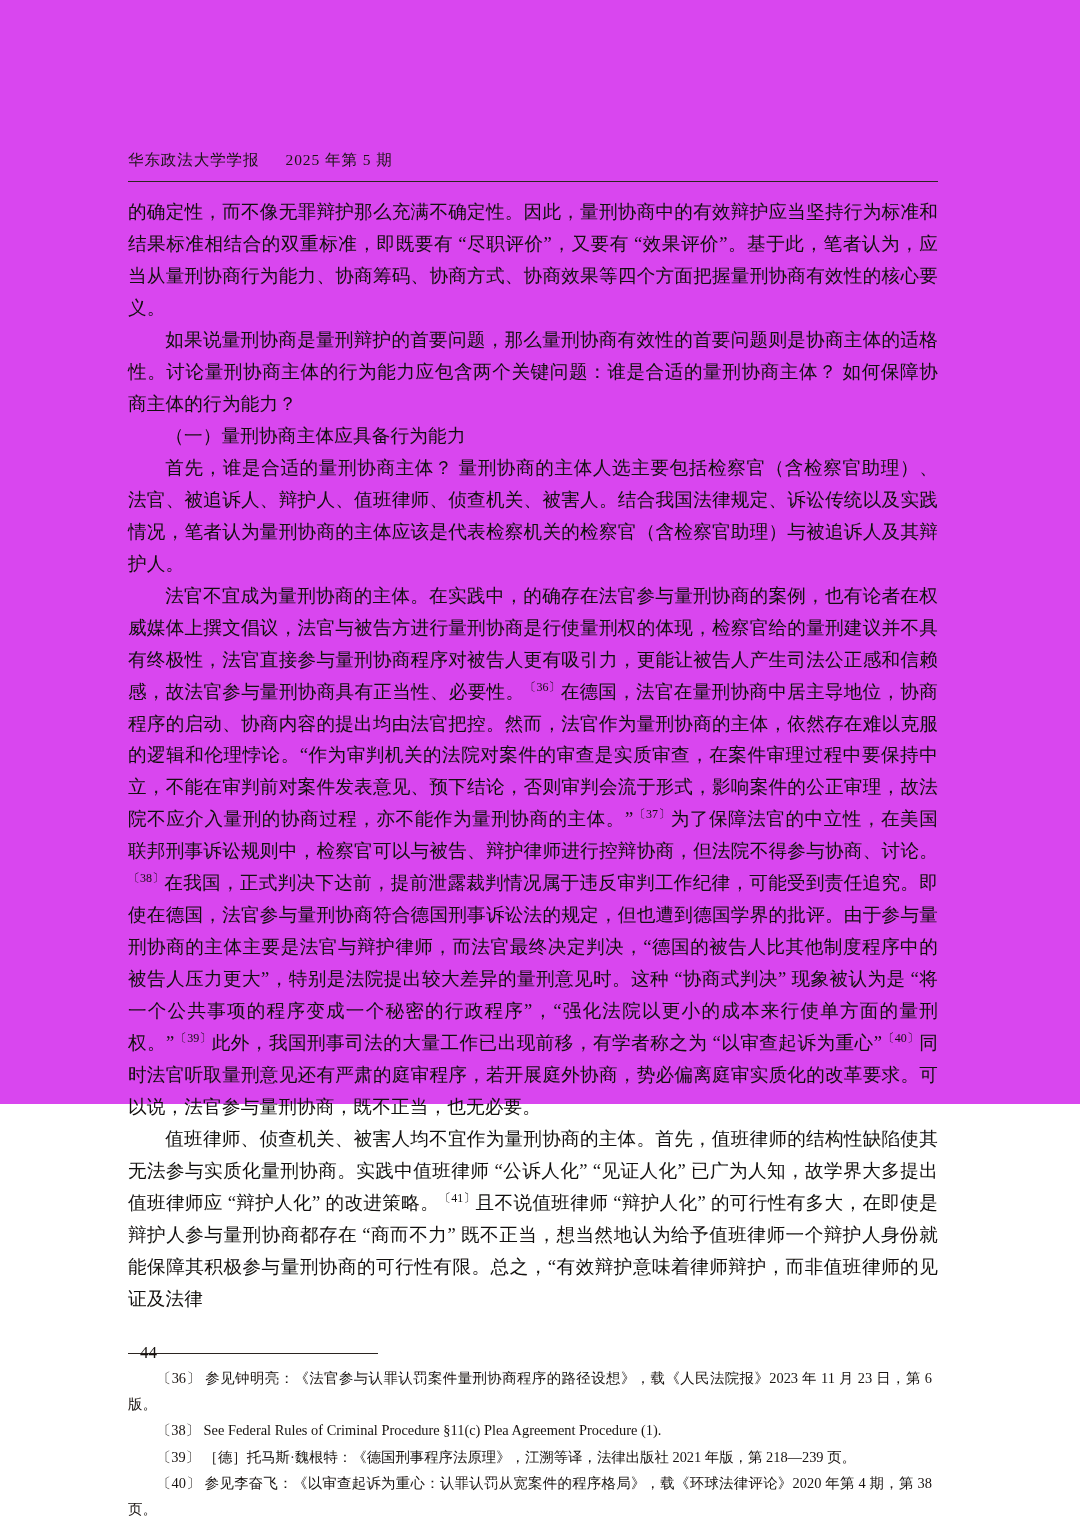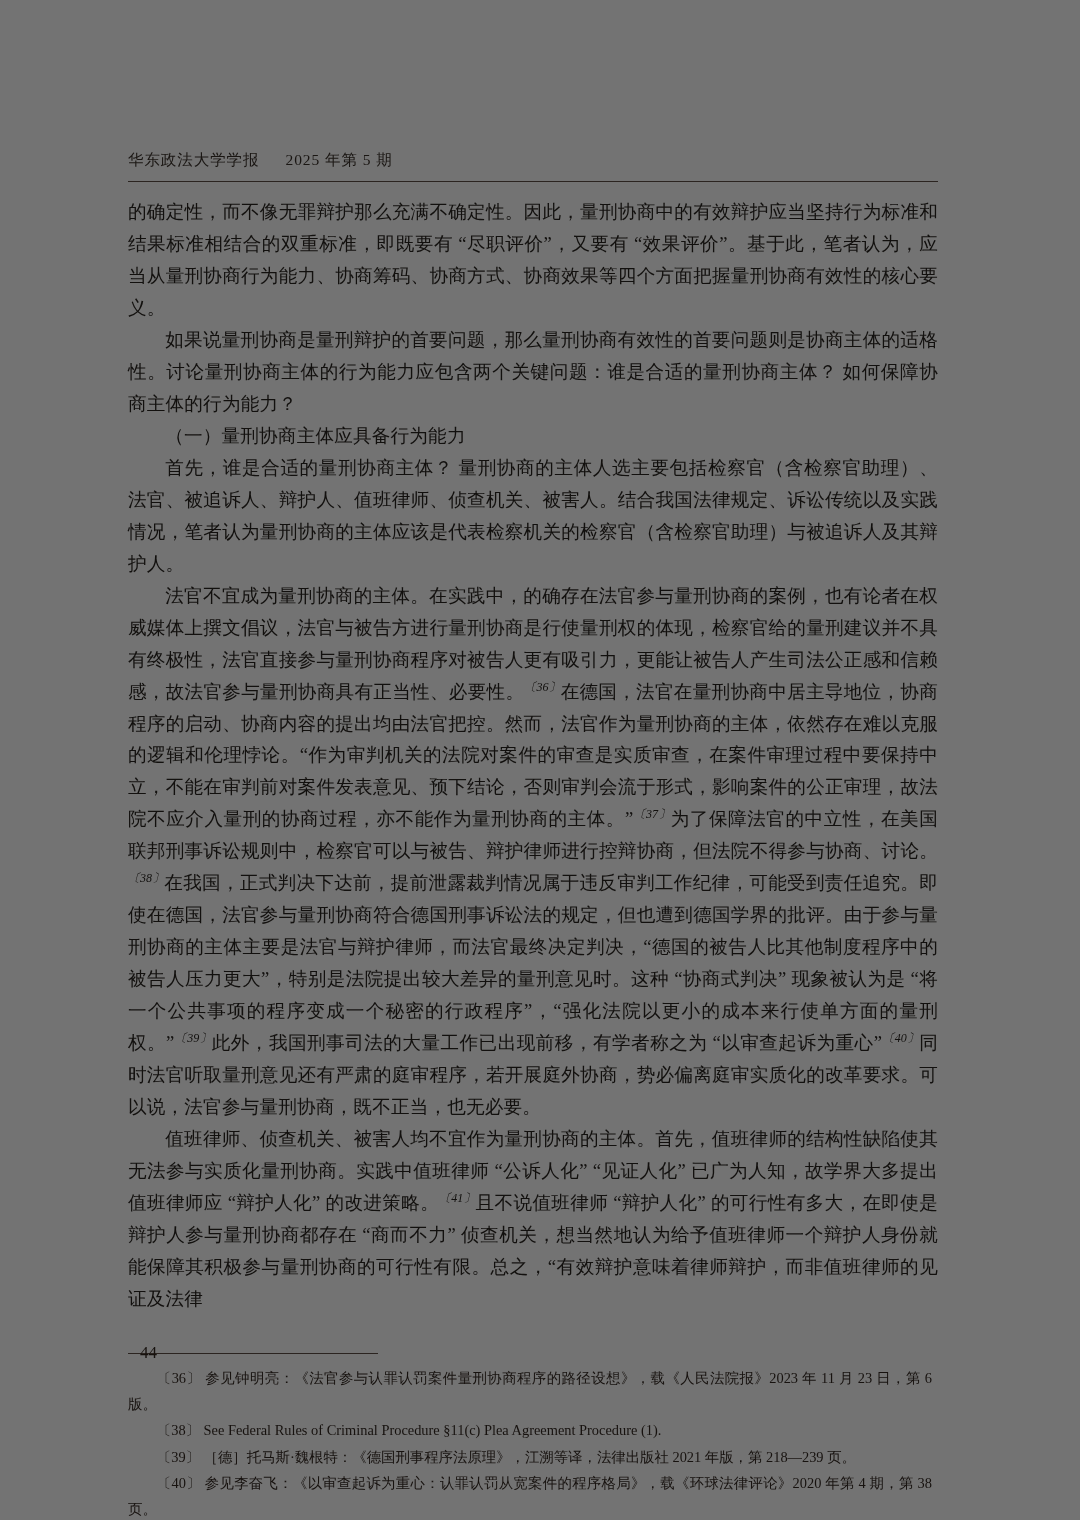--- a/index.html
+++ b/index.html
@@ -12,22 +12,22 @@
     height: 1528px;
     font-family: "Liberation Serif", "DejaVu Serif", serif;
     color: #15120f;
     position: relative;
     overflow: hidden;
   }
   .page {
     position: absolute;
     left: 0; top: 0;
     width: 1080px;
-    height: 1520px;
-    background: #737373;
+    height: 1104px;
+    background: #d946ef;
   }
   .content {
     position: absolute;
     left: 128px;
     top: 150px;
     width: 810px;
   }
   .running-head {
     font-size: 15.5px;
     letter-spacing: 0.06em;
@@ -53,21 +53,20 @@
     letter-spacing: 0.01em;
     color: #12100e;
   }
   .body-text p.indent {
     text-indent: 2em;
   }
   .sup {
     font-size: 12px;
     vertical-align: super;
     letter-spacing: 0;
-    font-style: italic;
   }
   .notes-rule {
     border: none;
     border-top: 1px solid #2b2420;
     width: 250px;
     margin: 38px 0 12px 0;
   }
   .notes {
     font-size: 14.4px;
     line-height: 1.78;
@@ -106,21 +105,21 @@
       <p>的确定性，而不像无罪辩护那么充满不确定性。因此，量刑协商中的有效辩护应当坚持行为标准和结果标准相结合的双重标准，即既要有 “尽职评价”，又要有 “效果评价”。基于此，笔者认为，应当从量刑协商行为能力、协商筹码、协商方式、协商效果等四个方面把握量刑协商有效性的核心要义。</p>
 
       <p class="indent">如果说量刑协商是量刑辩护的首要问题，那么量刑协商有效性的首要问题则是协商主体的适格性。讨论量刑协商主体的行为能力应包含两个关键问题：谁是合适的量刑协商主体？ 如何保障协商主体的行为能力？</p>
 
       <p class="indent">（一）量刑协商主体应具备行为能力</p>
 
       <p class="indent">首先，谁是合适的量刑协商主体？ 量刑协商的主体人选主要包括检察官（含检察官助理）、法官、被追诉人、辩护人、值班律师、侦查机关、被害人。结合我国法律规定、诉讼传统以及实践情况，笔者认为量刑协商的主体应该是代表检察机关的检察官（含检察官助理）与被追诉人及其辩护人。</p>
 
       <p class="indent"><span>法官不宜成为量刑协商的主体。在实践中，的确存在法官参与量刑协商的案例，也有论者在权威媒体上撰文倡议，法官与被告方进行量刑协商是行使量刑权的体现，检察官给的量刑建议并不具有终极性，法官直接参与量刑协商程序对被告人更有吸引力，更能让被告人产生司法公正感和信赖感，故法官参与量刑协商具有正当性、必要性。</span><span class="sup">〔36〕</span><span>在德国，法官在量刑协商中居主导地位，协商程序的启动、协商内容的提出均由法官把控。然而，法官作为量刑协商的主体，依然存在难以克服的逻辑和伦理悖论。“作为审判机关的法院对案件的审查是实质审查，在案件审理过程中要保持中立，不能在审判前对案件发表意见、预下结论，否则审判会流于形式，影响案件的公正审理，故法院不应介入量刑的协商过程，亦不能作为量刑协商的主体。”</span><span class="sup">〔37〕</span><span>为了保障法官的中立性，在美国联邦刑事诉讼规则中，检察官可以与被告、辩护律师进行控辩协商，但法院不得参与协商、讨论。</span><span class="sup">〔38〕</span><span>在我国，正式判决下达前，提前泄露裁判情况属于违反审判工作纪律，可能受到责任追究。即使在德国，法官参与量刑协商符合德国刑事诉讼法的规定，但也遭到德国学界的批评。由于参与量刑协商的主体主要是法官与辩护律师，而法官最终决定判决，“德国的被告人比其他制度程序中的被告人压力更大”，特别是法院提出较大差异的量刑意见时。这种 “协商式判决” 现象被认为是 “将一个公共事项的程序变成一个秘密的行政程序”，“强化法院以更小的成本来行使单方面的量刑权。”</span><span class="sup">〔39〕</span><span>此外，我国刑事司法的大量工作已出现前移，有学者称之为 “以审查起诉为重心”</span><span class="sup">〔40〕</span><span>同时法官听取量刑意见还有严肃的庭审程序，若开展庭外协商，势必偏离庭审实质化的改革要求。可以说，法官参与量刑协商，既不正当，也无必要。</span></p>
 
-      <p class="indent"><span>值班律师、侦查机关、被害人均不宜作为量刑协商的主体。首先，值班律师的结构性缺陷使其无法参与实质化量刑协商。实践中值班律师 “公诉人化” “见证人化” 已广为人知，故学界大多提出值班律师应 “辩护人化” 的改进策略。</span><span class="sup">〔41〕</span><span>且不说值班律师 “辩护人化” 的可行性有多大，在即使是辩护人参与量刑协商都存在 “商而不力” 侦查机关，想当然地认为给予值班律师一个辩护人身份就能保障其积极参与量刑协商的可行性有限。总之，“有效辩护意味着律师辩护，而非值班律师的见证及法律</span></p>
+      <p class="indent"><span>值班律师、侦查机关、被害人均不宜作为量刑协商的主体。首先，值班律师的结构性缺陷使其无法参与实质化量刑协商。实践中值班律师 “公诉人化” “见证人化” 已广为人知，故学界大多提出值班律师应 “辩护人化” 的改进策略。</span><span class="sup">〔41〕</span><span>且不说值班律师 “辩护人化” 的可行性有多大，在即使是辩护人参与量刑协商都存在 “商而不力” 既不正当，想当然地认为给予值班律师一个辩护人身份就能保障其积极参与量刑协商的可行性有限。总之，“有效辩护意味着律师辩护，而非值班律师的见证及法律</span></p>
 
     </div>
 
     <hr class="notes-rule">
 
     <div class="notes">
       <p class="note">〔36〕 参见钟明亮：《法官参与认罪认罚案件量刑协商程序的路径设想》，载《人民法院报》2023 年 11 月 23 日，第 6 版。</p>
       <p class="note en">〔38〕 See Federal Rules of Criminal Procedure §11(c) Plea Agreement Procedure (1).</p>
       <p class="note">〔39〕 ［德］托马斯·魏根特：《德国刑事程序法原理》，江溯等译，法律出版社 2021 年版，第 218—239 页。</p>
       <p class="note">〔40〕 参见李奋飞：《以审查起诉为重心：认罪认罚从宽案件的程序格局》，载《环球法律评论》2020 年第 4 期，第 38 页。</p>

